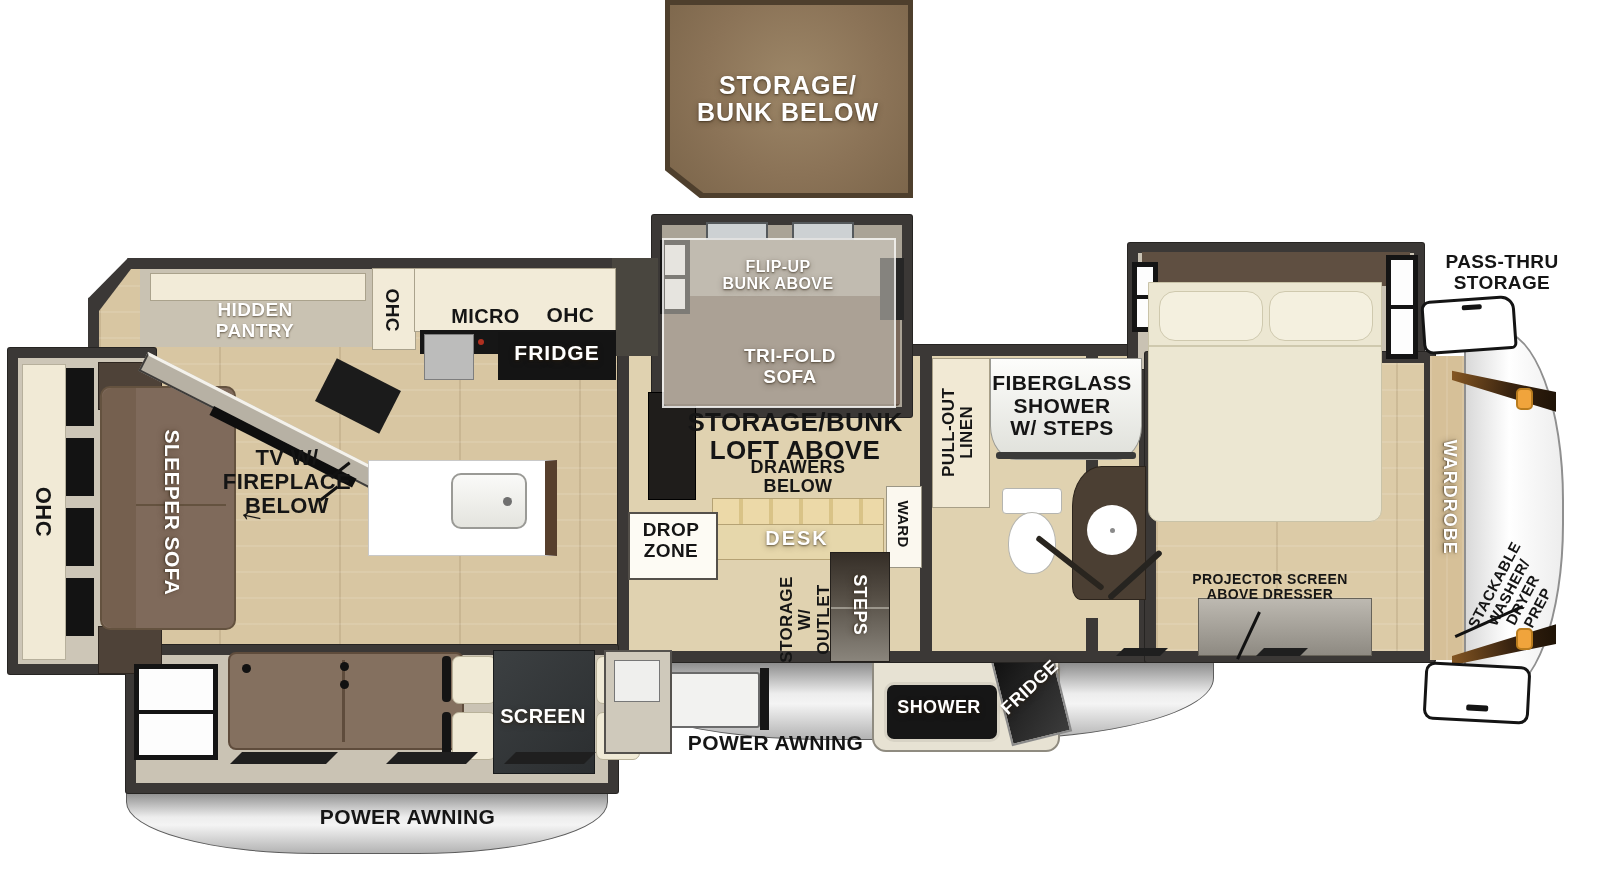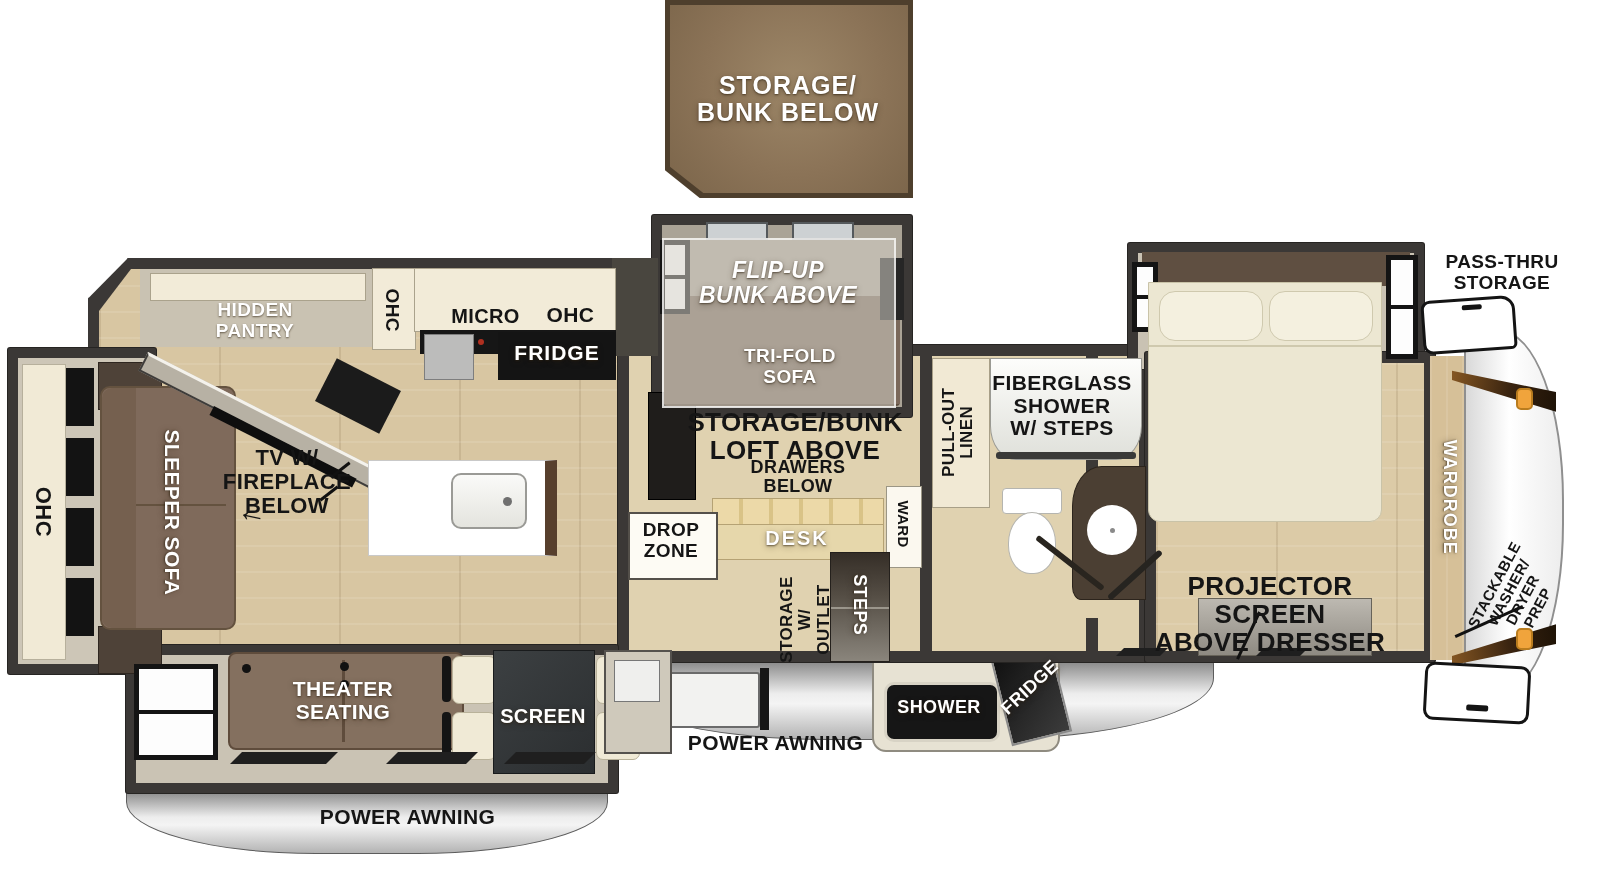--- a/index.html
+++ b/index.html
@@ -219,21 +219,21 @@
   </div>
 
   <div class="abs" style="left:1258px;top:612px;width:3px;height:52px;background:#111;transform:rotate(25deg);transform-origin:top center;"></div>
   <div class="abs" style="left:1452px;top:620px;width:74px;height:3px;background:#111;transform:rotate(-24deg);"></div>
   <div class="abs" style="left:330px;top:468px;width:22px;height:3px;background:#111;transform:rotate(-38deg);"></div>
   <div class="abs" style="left:318px;top:492px;width:22px;height:3px;background:#111;transform:rotate(-38deg);"></div>
 
   <div class="lbl lblw" style="left:688px;top:72px;width:200px;font-size:25px;letter-spacing:1px;">STORAGE/
 BUNK BELOW</div>
 
-  <div class="lbl lblw" style="left:664px;top:258px;width:228px;font-size:23px;font-style:italic;">FLIP-UP
+  <div class="lbl lblw" style="left:664px;top:258px;width:228px;font-size:16px;">FLIP-UP
 BUNK ABOVE</div>
   <div class="lbl" style="left:650px;top:408px;width:290px;font-size:26px;">STORAGE/BUNK
 LOFT ABOVE</div>
   <div class="lbl lblw" style="left:700px;top:346px;width:180px;font-size:19px;">TRI-FOLD
 SOFA</div>
   <div class="lbl" style="left:718px;top:458px;width:160px;font-size:18px;">DRAWERS
 BELOW</div>
   <div class="lbl lblw" style="left:742px;top:528px;width:110px;font-size:20px;letter-spacing:2px;">DESK</div>
   <div class="lbl" style="left:628px;top:520px;width:86px;font-size:19px;">DROP
 ZONE</div>
@@ -260,30 +260,28 @@
   <div class="lbl" style="left:912px;top:414px;width:92px;font-size:17px;transform:rotate(-90deg);">PULL-OUT
 LINEN</div>
   <div class="lbl" style="left:972px;top:372px;width:180px;font-size:21px;">FIBERGLASS
 SHOWER
 W/ STEPS</div>
 
   <div class="lbl" style="left:758px;top:592px;width:96px;font-size:17px;transform:rotate(-90deg);">STORAGE
 W/ OUTLET</div>
   <div class="lbl lblw" style="left:828px;top:595px;width:62px;font-size:18px;transform:rotate(90deg);">STEPS</div>
 
-  <div class="lbl" style="left:1150px;top:572px;width:240px;font-size:26px;">PROJECTOR SCREEN
+  <div class="lbl" style="left:1150px;top:572px;width:240px;font-size:14px;">PROJECTOR SCREEN
 ABOVE DRESSER</div>
   <div class="lbl lblw" style="left:1393px;top:486px;width:112px;font-size:18px;letter-spacing:1px;transform:rotate(90deg);">WARDROBE</div>
   <div class="lbl" style="left:1462px;top:564px;width:108px;font-size:15px;transform:rotate(-62deg);">STACKABLE
 WASHER/
 DRYER
 PREP</div>
 
-  <div class="lbl lblw" style="left:258px;top:678px;width:170px;font-size:21px;">THEATER
-SEATING</div>
   <div class="lbl lblw" style="left:468px;top:706px;width:150px;font-size:20px;">SCREEN</div>
 
   <div class="lbl" style="left:300px;top:806px;width:215px;font-size:21px;">POWER AWNING</div>
   <div class="lbl" style="left:668px;top:732px;width:215px;font-size:21px;">POWER AWNING</div>
   <div class="lbl lblw" style="left:888px;top:698px;width:102px;font-size:18px;">SHOWER</div>
   <div class="lbl lblw" style="left:990px;top:678px;width:80px;font-size:18px;transform:rotate(-43deg);">FRIDGE</div>
 
 </div>
 
 </body></html>

